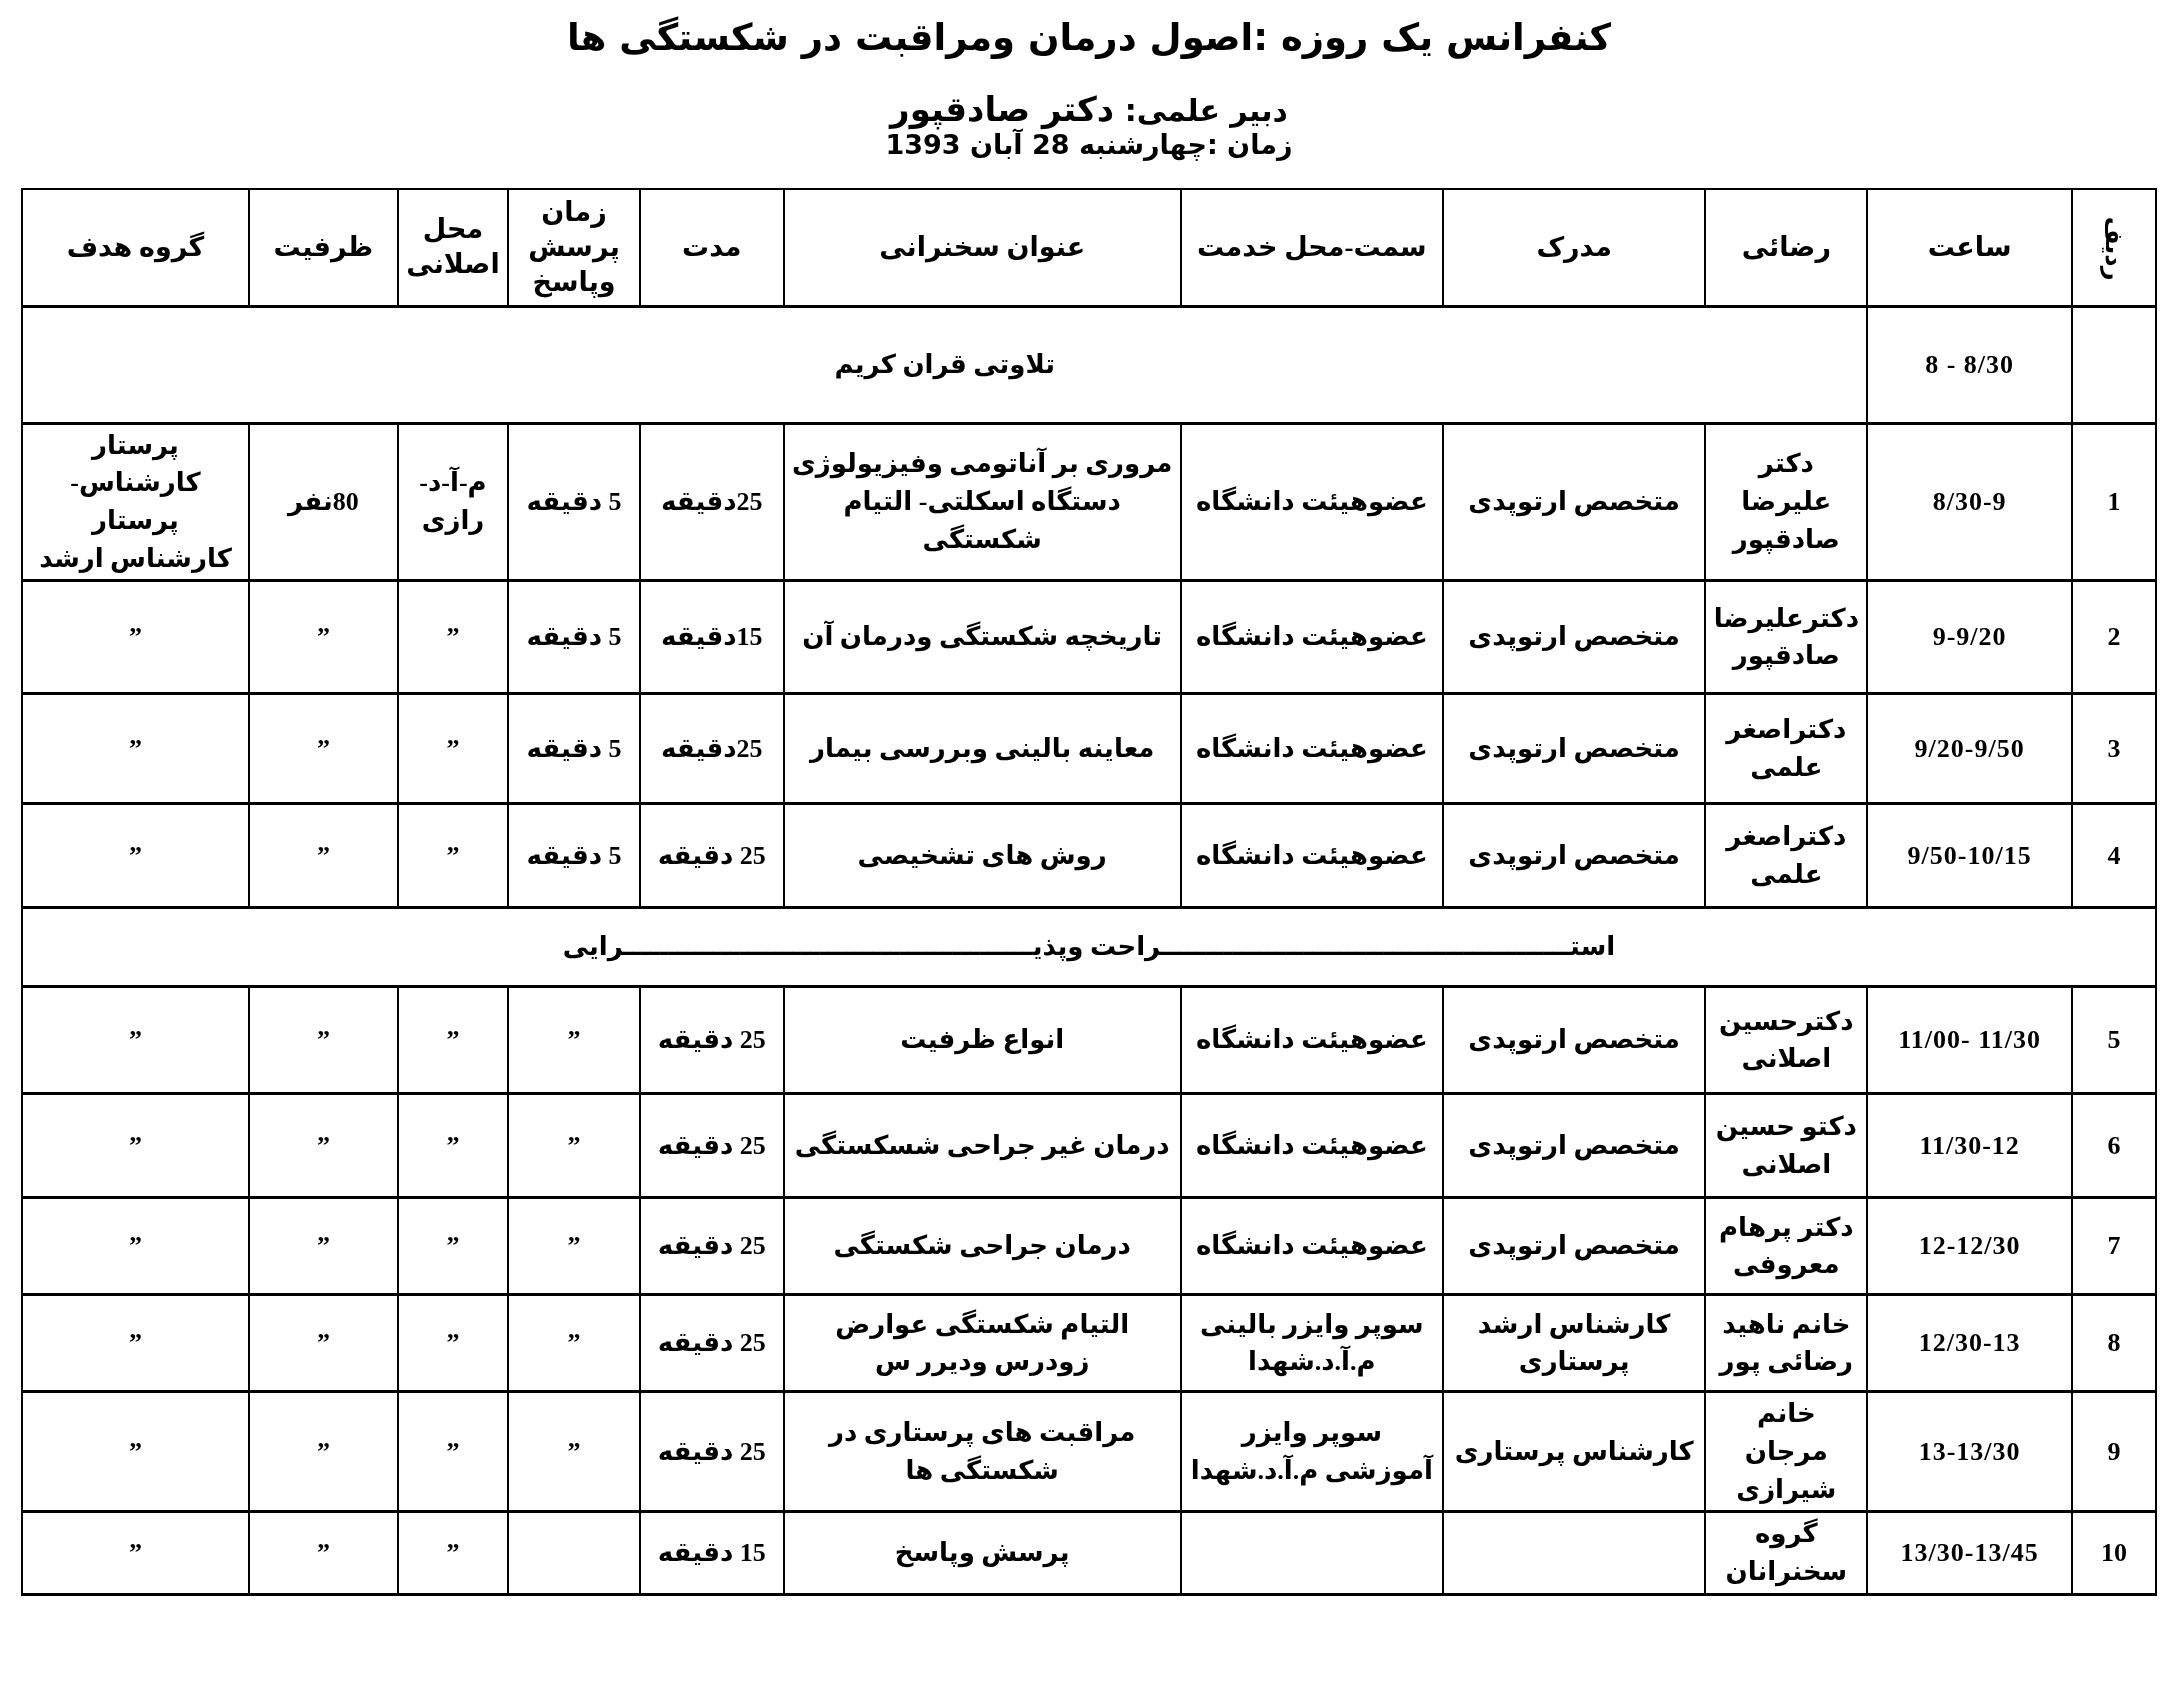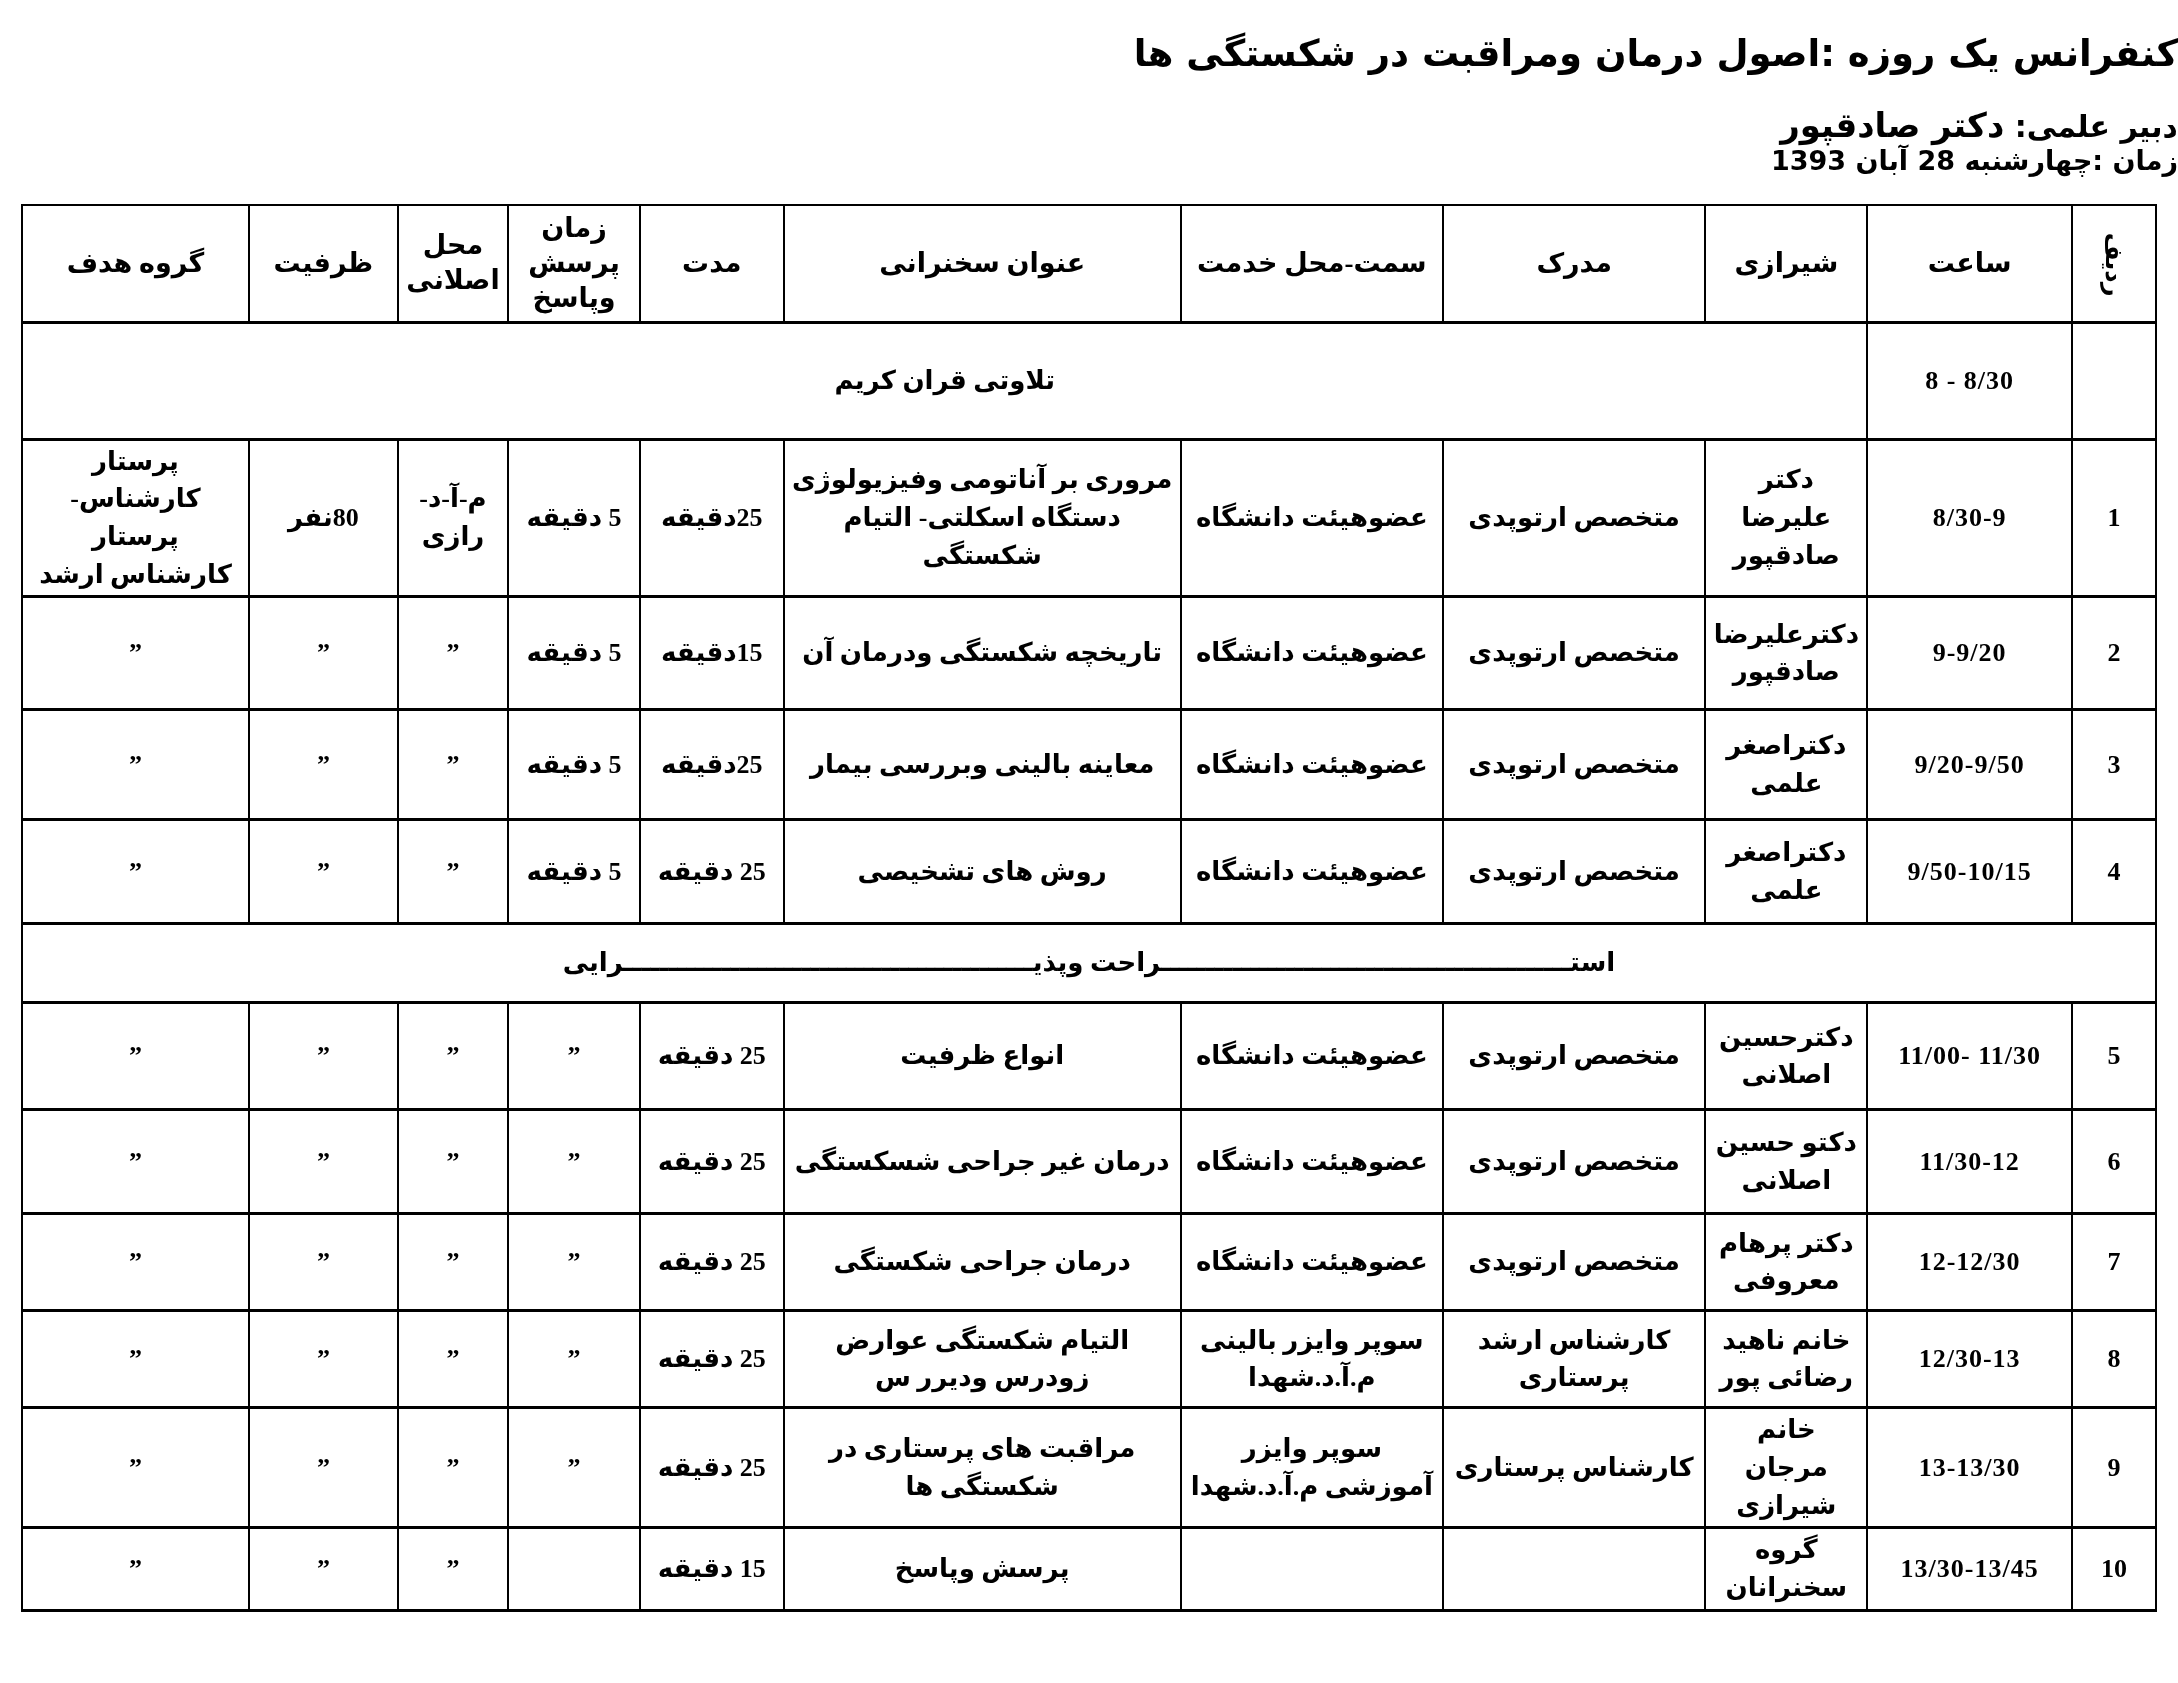--- a/index.html
+++ b/index.html
@@ -1,20 +1,20 @@
 <!DOCTYPE html>
 <html lang="fa" dir="rtl"><head>
 <meta charset="utf-8">
 <style>
   html,body{margin:0;padding:0;}
   body{
     width:2178px;height:1683px;background:#ffffff;color:#000;
     font-family:"DejaVu Sans",sans-serif;font-weight:bold;direction:rtl;
   }
-  .titles{text-align:right;padding-top:32px;}
+  .titles{text-align:center;padding-top:16px;}
   .page-title{font-size:37px;font-weight:bold;margin:0;}
   .subtitle{font-size:30px;margin-top:30px;}
   .subtitle .sec-name{font-size:34px;}
   .dateline{font-size:27px;}
   table.sched{
     width:2136px;margin:28px auto 0 auto;border-collapse:collapse;table-layout:fixed;
     background:#fff;
   }
   .sched th,.sched td{
     border:2px solid #000;text-align:center;vertical-align:middle;
@@ -59,21 +59,21 @@
       <col style="width:142px">
       <col style="width:130px">
     <col style="width:109px">
       <col style="width:147px">
       <col style="width:224px">
   </colgroup>
   <thead>
     <tr class="rh">
       <th><span class="rotated">ردیف</span></th>
       <th>ساعت</th>
-      <th>شیرازی</th>
+      <th>رضائی</th>
       <th>مدرک</th>
       <th>سمت-محل خدمت</th>
       <th>عنوان سخنرانی</th>
       <th>مدت</th>
       <th>زمان پرسش وپاسخ</th>
       <th>محل اصلانی</th>
       <th>ظرفیت</th>
       <th>گروه هدف</th>
     </tr>
   </thead>

